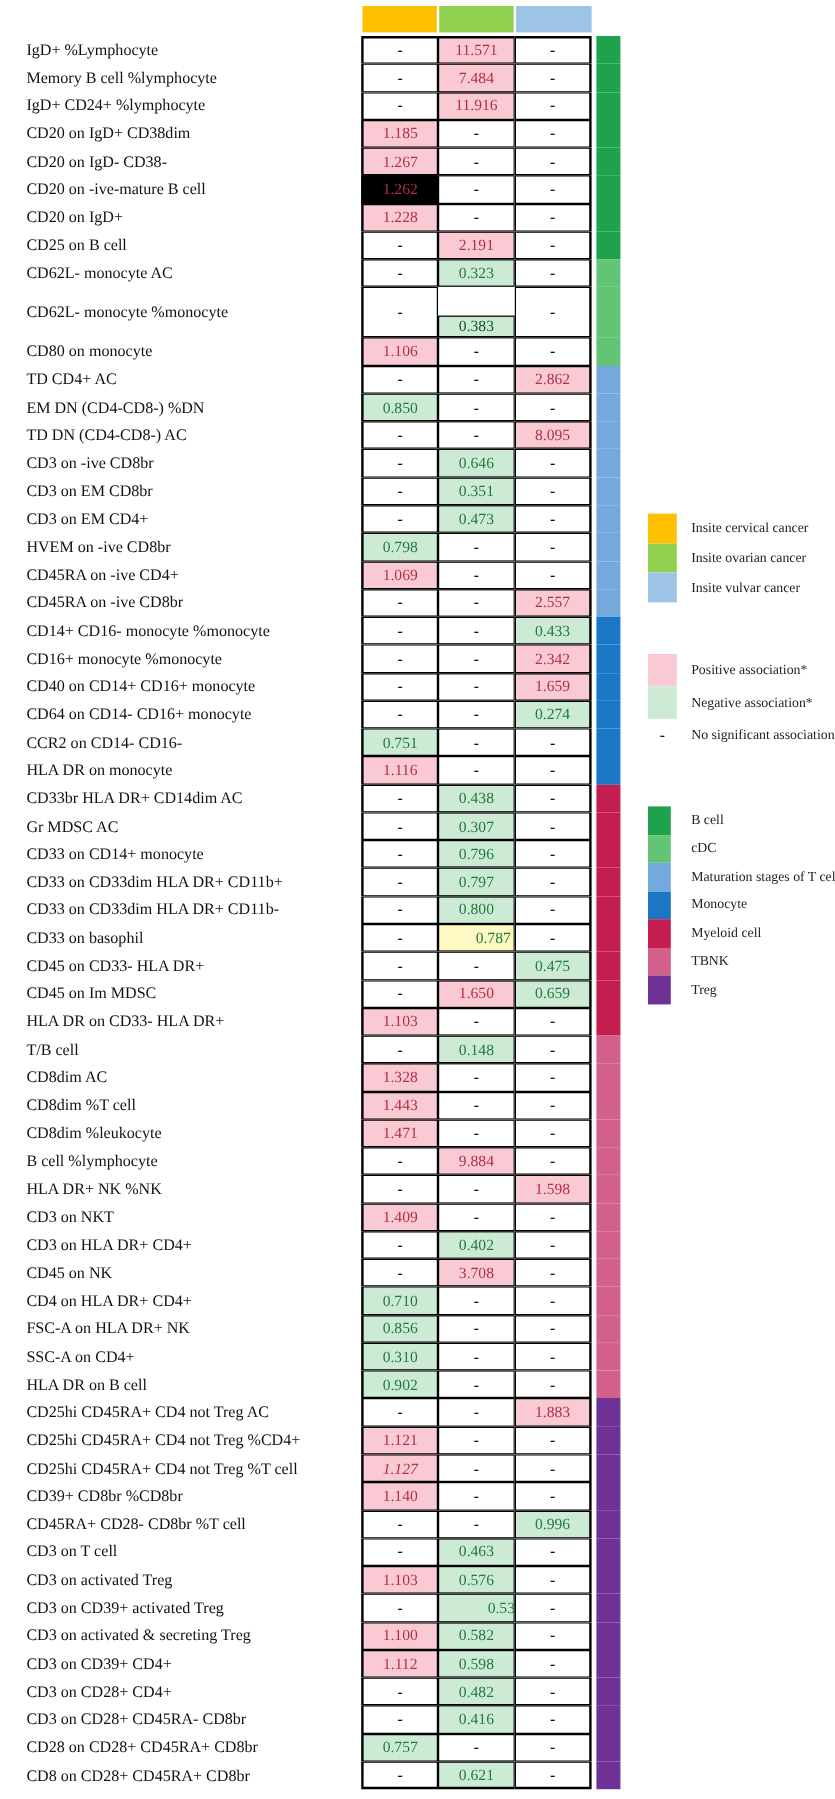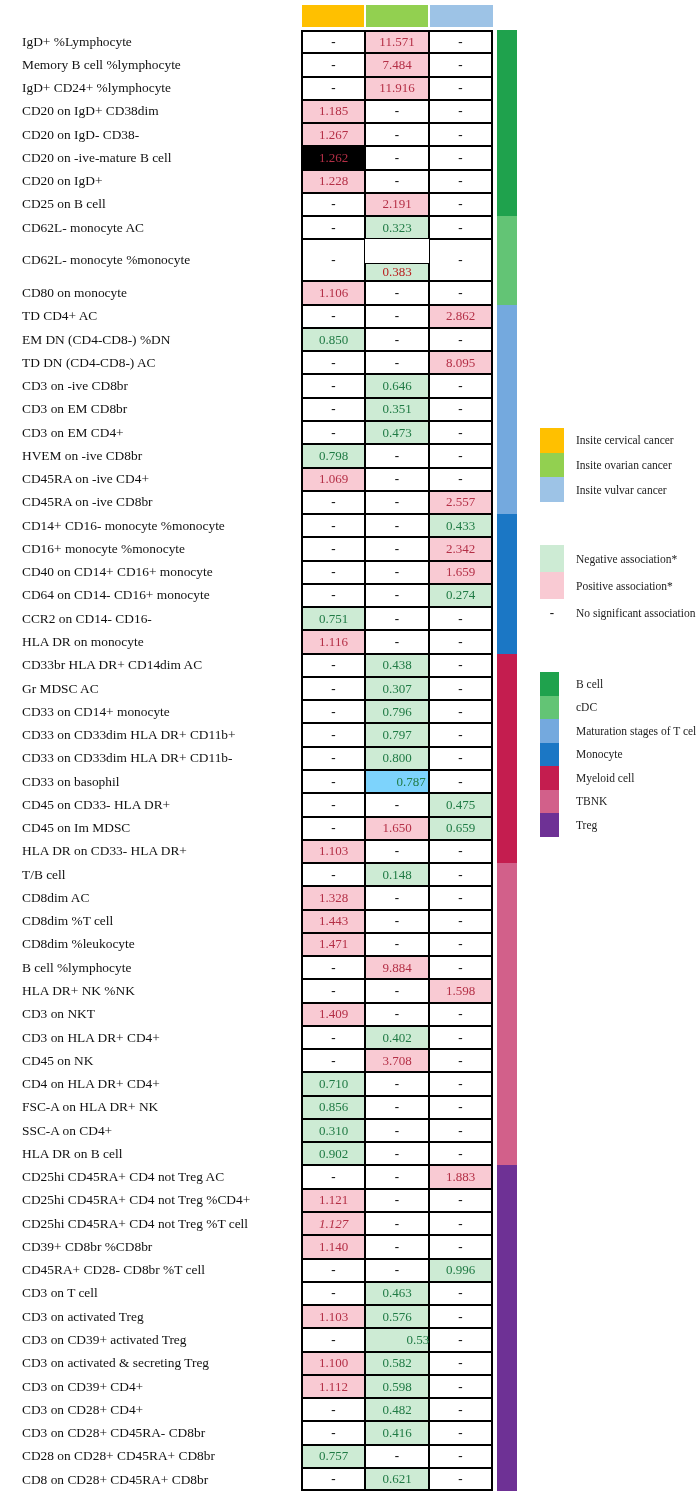--- a/index.html
+++ b/index.html
@@ -123,21 +123,21 @@
       <div class="row">
         <div class="row-label">CD62L- monocyte AC</div>
         <div class="cell c0 dash">-</div>
         <div class="cell c1" style="background-color: rgb(205, 235, 212); color: rgb(31, 122, 68);">0.323</div>
         <div class="cell c2 dash">-</div>
         <div class="cat-strip" style="background-color: rgb(99, 196, 117);"></div>
       </div>
       <div class="row">
         <div class="row-label">CD62L- monocyte %monocyte</div>
         <div class="cell c0 dash">-</div>
-        <div class="cell c1" style="background-color: rgb(205, 235, 212); color: #b91c1c; margin-top: 24px;">0.383</div>
+        <div class="cell c1" style="background-color: rgb(205, 235, 212); color: #14532d; margin-top: 24px;">0.383</div>
         <div class="cell c2 dash">-</div>
         <div class="cat-strip" style="background-color: rgb(99, 196, 117);"></div>
       </div>
       <div class="row">
         <div class="row-label">CD80 on monocyte</div>
         <div class="cell c0" style="background-color: rgb(249, 202, 211); color: rgb(180, 47, 70);">1.106</div>
         <div class="cell c1 dash">-</div>
         <div class="cell c2 dash">-</div>
         <div class="cat-strip" style="background-color: rgb(99, 196, 117);"></div>
       </div>
@@ -277,21 +277,21 @@
       <div class="row">
         <div class="row-label">CD33 on CD33dim HLA DR+ CD11b-</div>
         <div class="cell c0 dash">-</div>
         <div class="cell c1" style="background-color: rgb(205, 235, 212); color: rgb(31, 122, 68);">0.800</div>
         <div class="cell c2 dash">-</div>
         <div class="cat-strip" style="background-color: rgb(196, 29, 79);"></div>
       </div>
       <div class="row">
         <div class="row-label">CD33 on basophil</div>
         <div class="cell c0 dash">-</div>
-        <div class="cell c1" style="background-color: #7dd3fc; color: rgb(31, 122, 68); padding-left: 28px;">0.787</div>
+        <div class="cell c1" style="background-color: #fef9c3; color: rgb(31, 122, 68); padding-left: 28px;">0.787</div>
         <div class="cell c2 dash">-</div>
         <div class="cat-strip" style="background-color: rgb(196, 29, 79);"></div>
       </div>
       <div class="row">
         <div class="row-label">CD45 on CD33- HLA DR+</div>
         <div class="cell c0 dash">-</div>
         <div class="cell c1 dash">-</div>
         <div class="cell c2" style="background-color: rgb(205, 235, 212); color: rgb(31, 122, 68);">0.475</div>
         <div class="cat-strip" style="background-color: rgb(196, 29, 79);"></div>
       </div>
@@ -510,26 +510,26 @@
       <span class="lg-label">Insite ovarian cancer</span>
     </div>
     <div class="lg-item">
       <span class="lg-swatch" style="background-color: rgb(157, 195, 230);"></span>
       <span class="lg-label">Insite vulvar cancer</span>
     </div>
   </div>
 
   <div class="legend" id="legend-assoc">
     <div class="lg-item">
+      <span class="lg-swatch" style="background-color: rgb(249, 202, 211);"></span>
+      <span class="lg-label">Positive association*</span>
+    </div>
+    <div class="lg-item">
       <span class="lg-swatch" style="background-color: rgb(205, 235, 212);"></span>
       <span class="lg-label">Negative association*</span>
-    </div>
-    <div class="lg-item">
-      <span class="lg-swatch" style="background-color: rgb(249, 202, 211);"></span>
-      <span class="lg-label">Positive association*</span>
     </div>
     <div class="lg-item">
       <span class="lg-dash">-</span>
       <span class="lg-label">No significant association</span>
     </div>
   </div>
 
   <div class="legend" id="legend-celltype">
       <div class="lg-item">
         <span class="lg-swatch" style="background-color: rgb(31, 162, 77);"></span>

